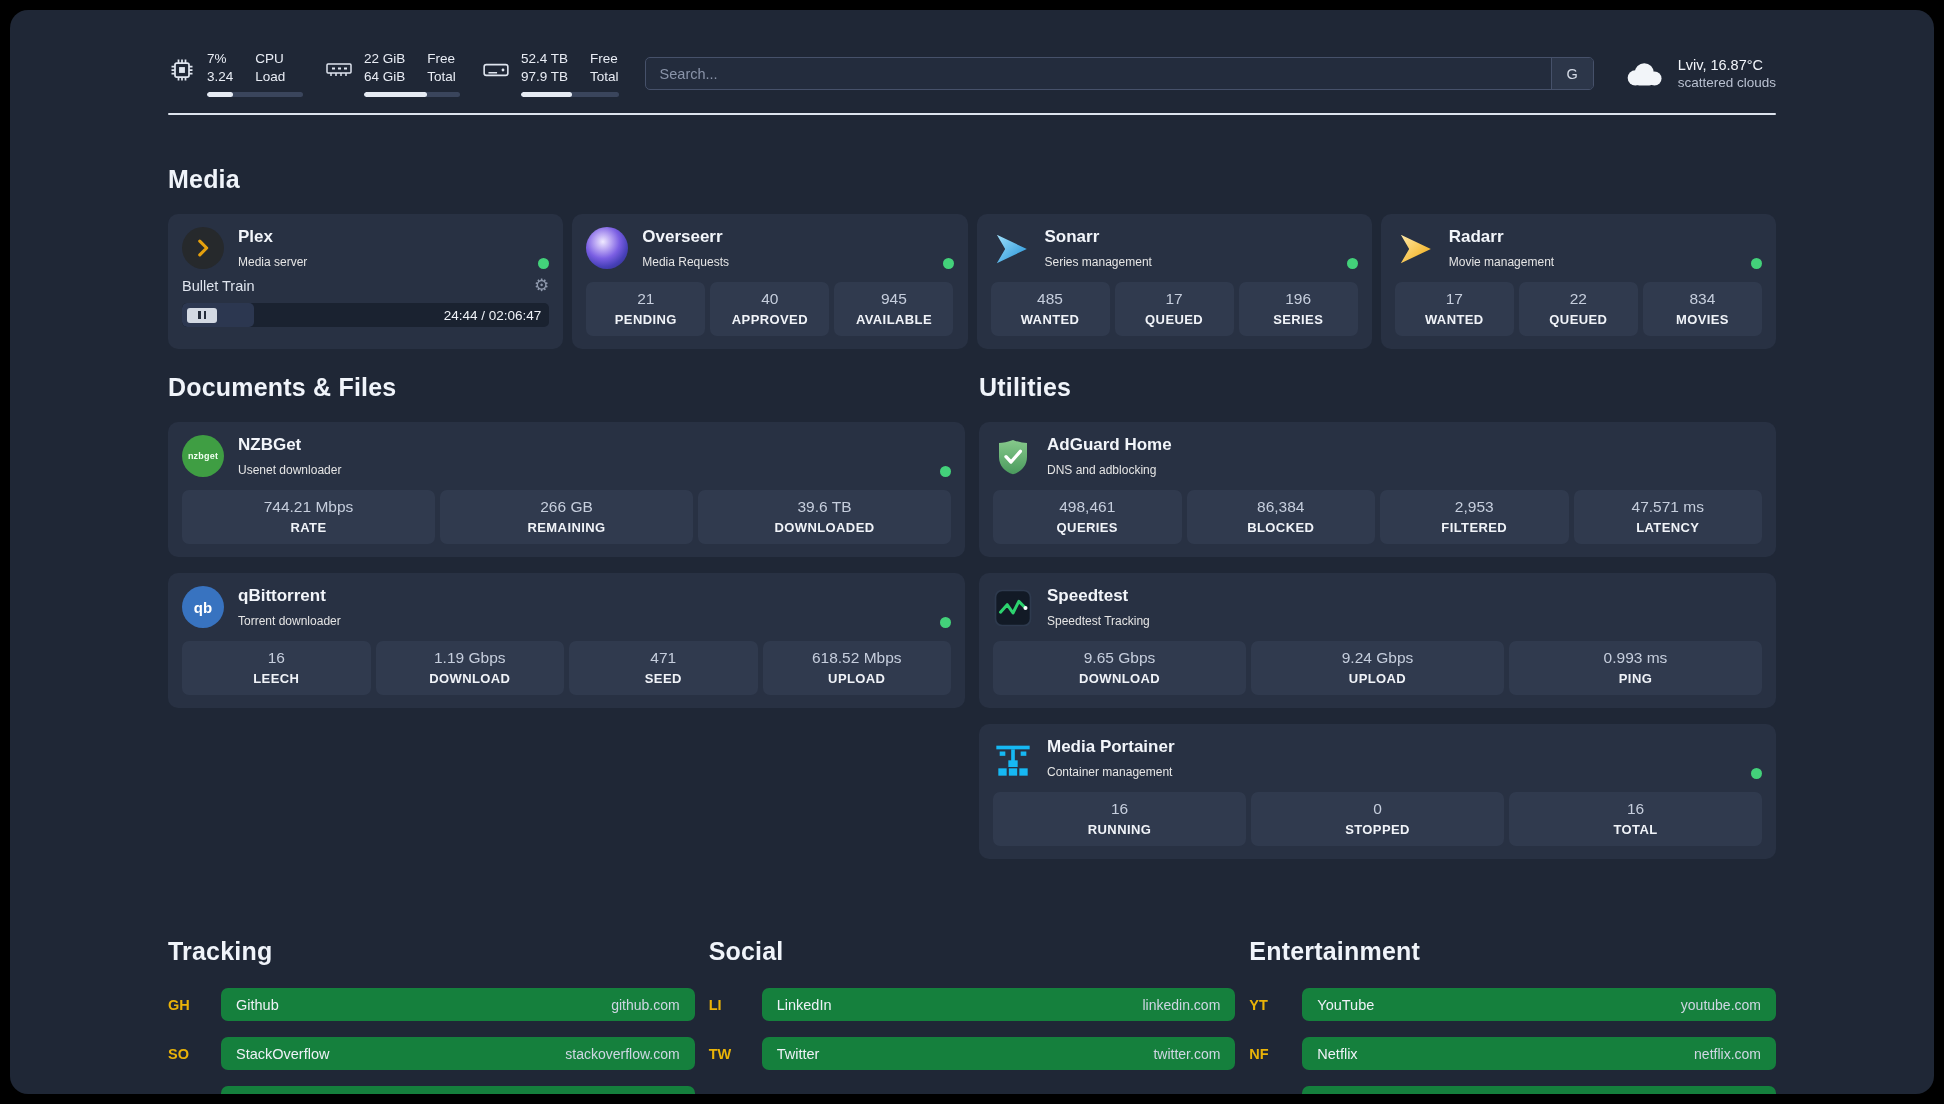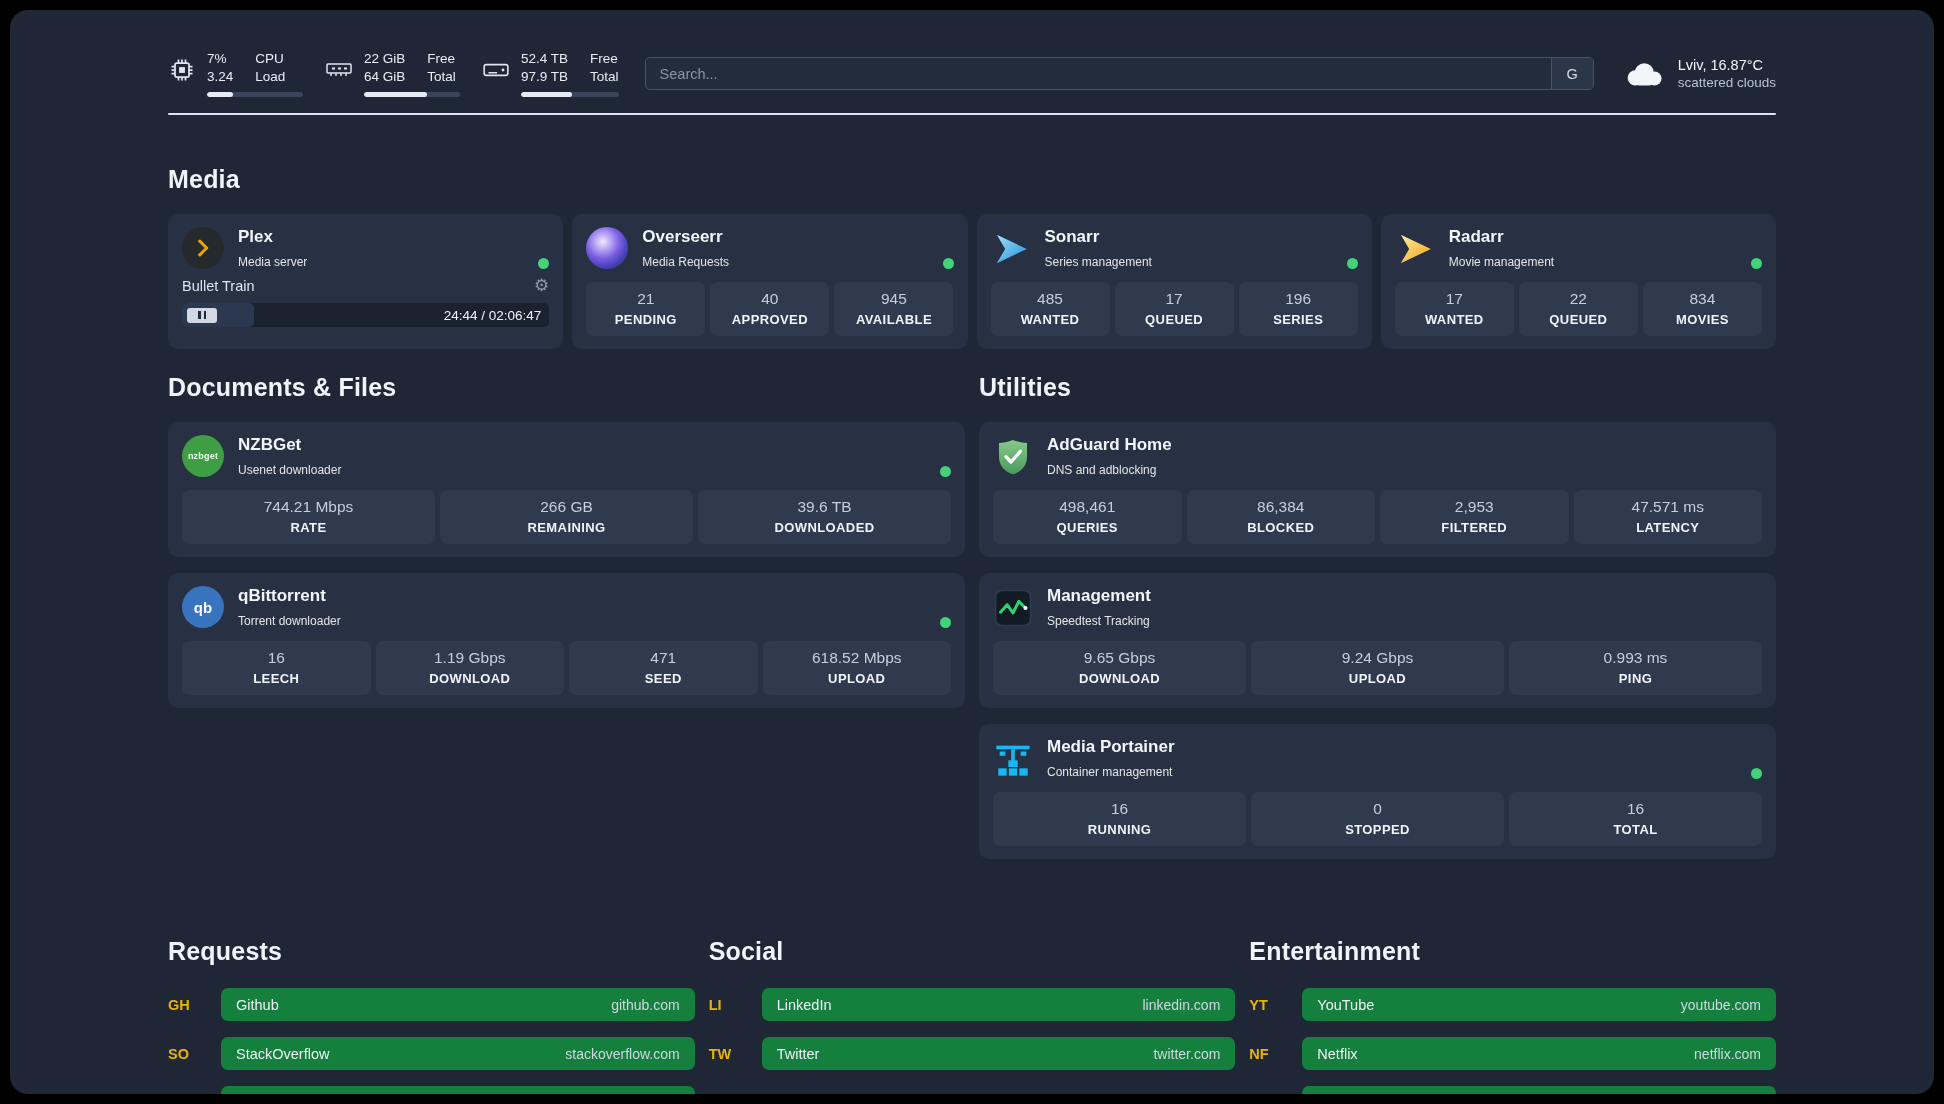--- a/index.html
+++ b/index.html
@@ -457,21 +457,21 @@
         </article>
 
         <article class="card">
           <div class="card-head">
             <svg class="app-svg" viewBox="0 0 24 24">
               <rect x="1.5" y="1.5" width="21" height="21" rx="4" fill="#121a26" stroke="#2e3a4e"></rect>
               <polyline points="4.5,14.5 8.5,10 12,15 15.5,8 19.5,12" fill="none" stroke="#2dd36f" stroke-width="1.8" stroke-linecap="round" stroke-linejoin="round"></polyline>
               <circle cx="19.5" cy="12" r="1.2" fill="#fff"></circle>
             </svg>
             <div class="card-titles">
-              <div class="app-name">Management</div>
+              <div class="app-name">Speedtest</div>
               <div class="app-sub">Speedtest Tracking</div>
             </div>
           </div>
           <div class="stats-row">
             <div class="stat">
               <div class="stat-value">9.65 Gbps</div>
               <div class="stat-label">DOWNLOAD</div>
             </div>
             <div class="stat">
               <div class="stat-value">9.24 Gbps</div>
@@ -518,21 +518,21 @@
               <div class="stat-label">TOTAL</div>
             </div>
           </div>
         </article>
       </section>
     </div>
 
     <div class="links-grid">
 
       <section class="links-col">
-        <h2 class="section-title">Requests</h2>
+        <h2 class="section-title">Tracking</h2>
         <div class="link-row">
           <span class="link-abbr">GH</span>
           <div class="link-pill">
             <span class="link-name">Github</span>
             <span class="link-url">github.com</span>
           </div>
         </div>
         <div class="link-row">
           <span class="link-abbr">SO</span>
           <div class="link-pill">

